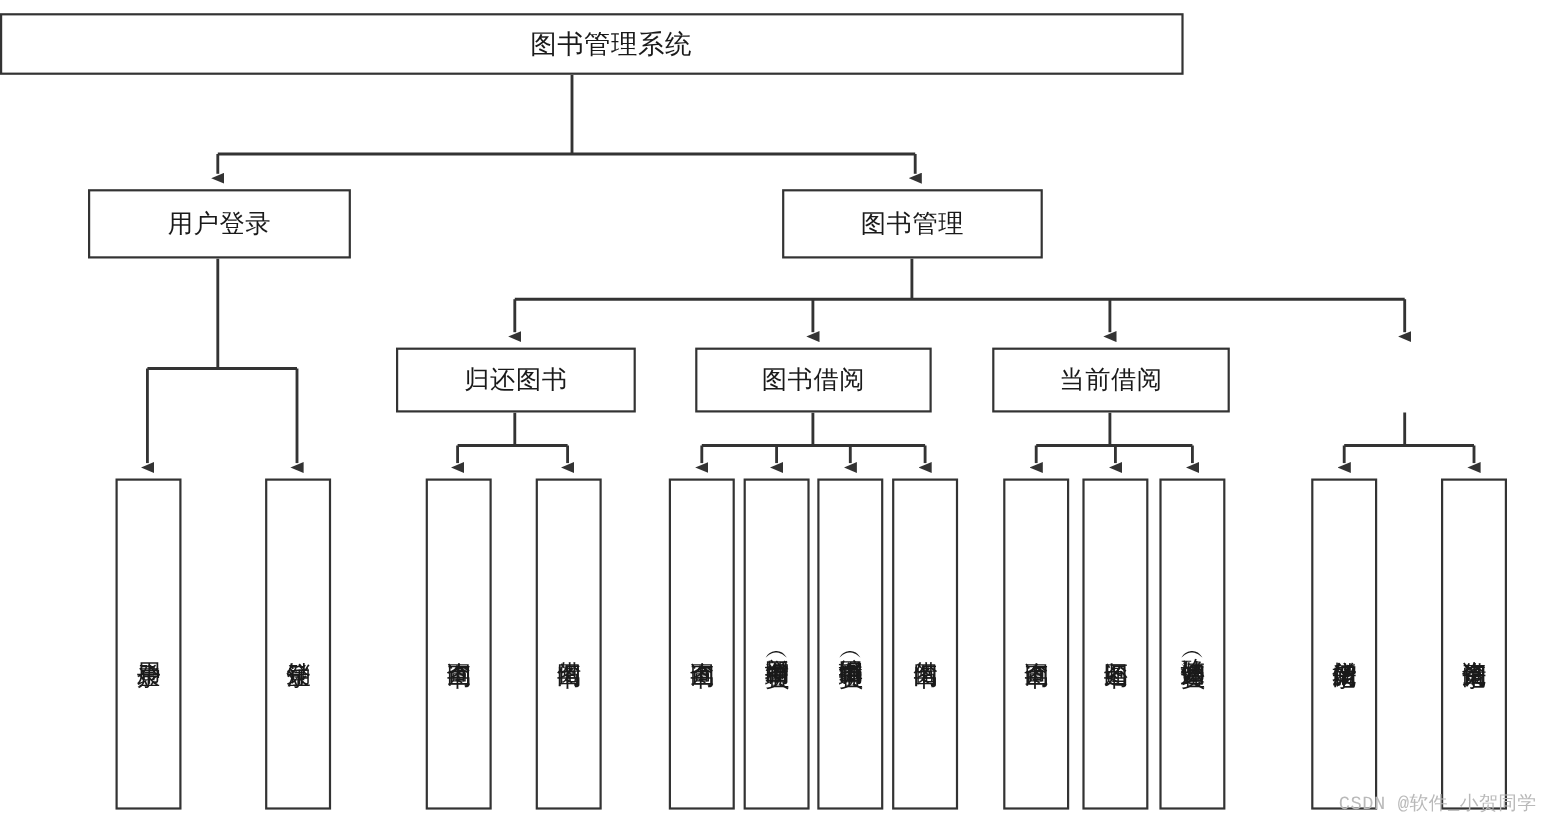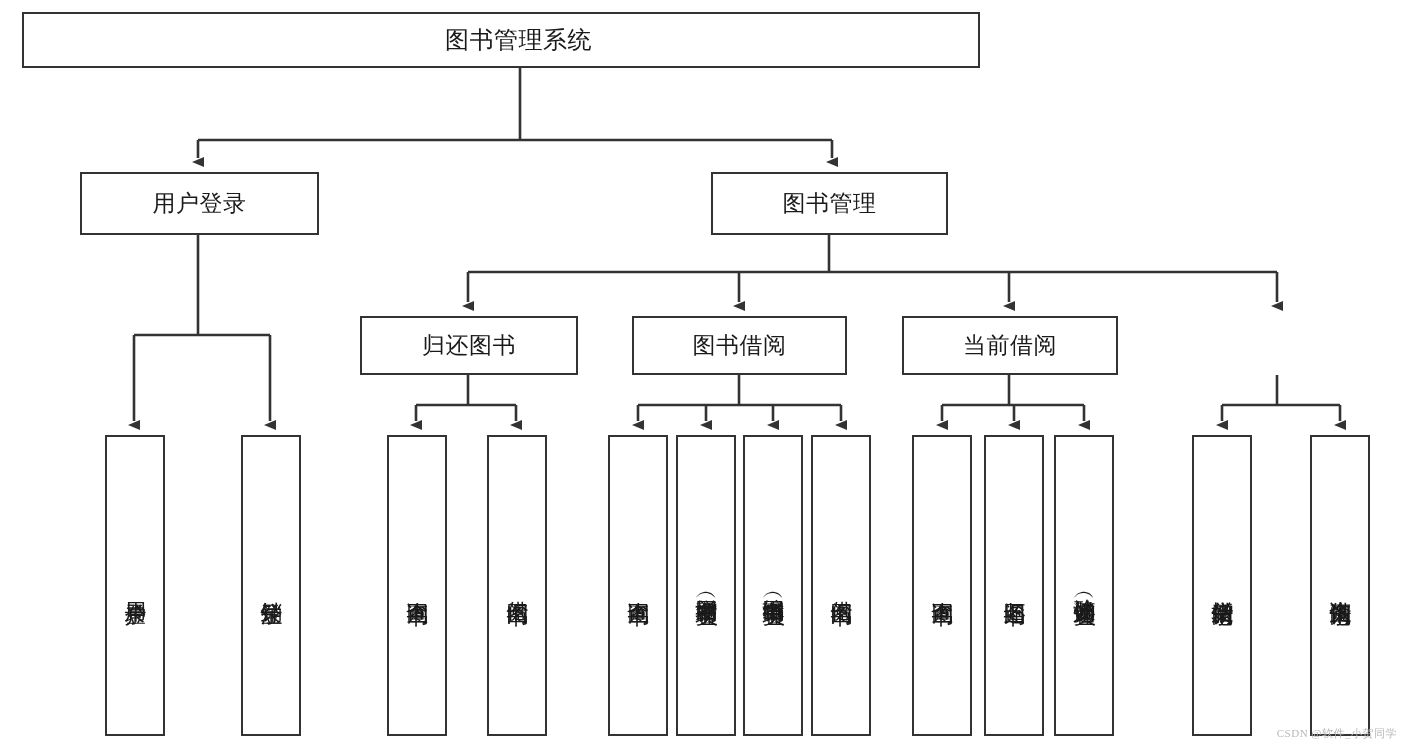--- a/index.html
+++ b/index.html
@@ -61,26 +61,26 @@
     display: block;
   }
   .htext {
     display: block;
     text-align: center;
   }
   #watermark {
     position: absolute;
     right: 8px;
     bottom: 6px;
-    font-size: 11px;
+    font-size: 17px;
     color: #b9b9b9;
     letter-spacing: 0.5px;
     white-space: nowrap;
     z-index: 3;
-    font-family: Liberation Serif, serif;
+    font-family: Liberation Mono, monospace;
   }
 </style>
 </head>
 <body>
 
 <div id="diagram">
 
   <svg id="connectors" viewBox="0 0 1405 747" xmlns="http://www.w3.org/2000/svg">
     <defs>
       <marker id="arrow" markerWidth="10" markerHeight="12" refX="1" refY="6" orient="auto" markerUnits="userSpaceOnUse">
@@ -124,21 +124,21 @@
       <path d="M 1014 405 L 1014 421" marker-end="url(#arrow)"></path>
       <path d="M 1084 405 L 1084 421" marker-end="url(#arrow)"></path>
 
       <path d="M 1277 375 L 1277 405"></path>
       <path d="M 1222 405 L 1340 405"></path>
       <path d="M 1222 405 L 1222 421" marker-end="url(#arrow)"></path>
       <path d="M 1340 405 L 1340 421" marker-end="url(#arrow)"></path>
     </g>
   </svg>
 
-  <div class="node horiz root" style="left:22px; top:12px; width:958px; height:56px;padding-left:35px;">
+  <div class="node horiz root" style="left:0; top:12px; width:1076px; height:56px;padding-left:35px;">
     <span class="htext">图书管理系统</span>
   </div>
 
   <div class="node horiz" style="left:80px; top:172px; width:239px; height:63px;">
     <span class="htext">用户登录</span>
   </div>
 
   <div class="node horiz" style="left:711px; top:172px; width:237px; height:63px;align-items:center;">
     <span class="htext">图书管理</span>
   </div>

